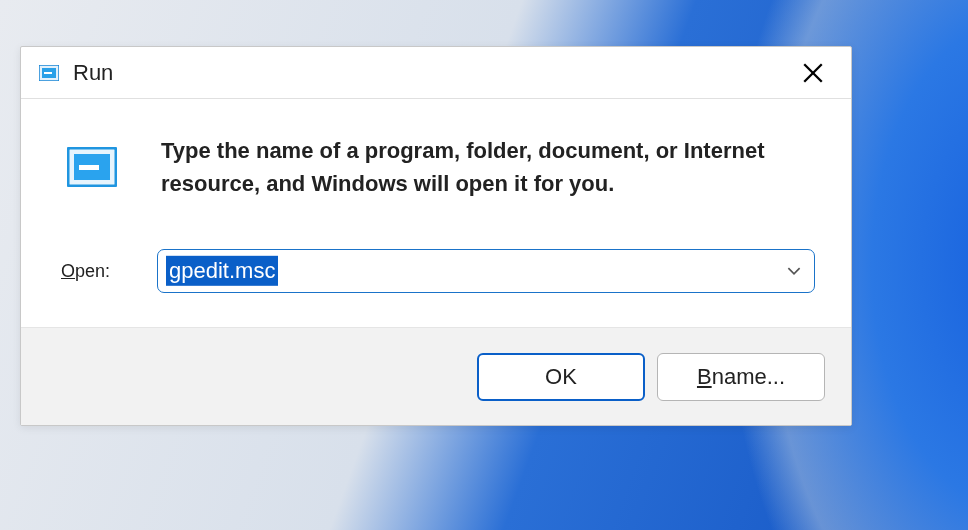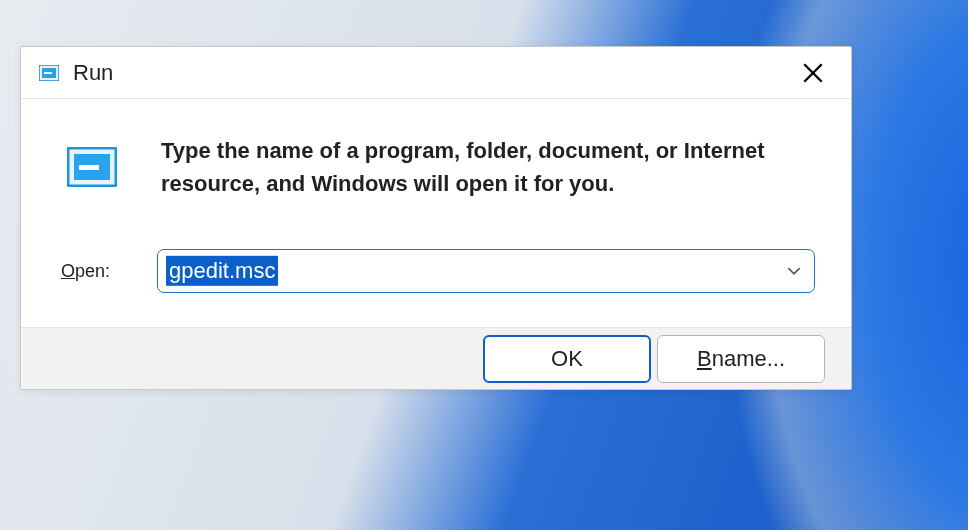--- a/index.html
+++ b/index.html
@@ -136,26 +136,26 @@
       width: 40px;
       height: 100%;
       display: flex;
       align-items: center;
       justify-content: center;
       cursor: pointer;
       color: #555;
     }
     .button-bar {
       background: #f2f2f2;
-      height: 62px;
+      height: 98px;
       display: flex;
       align-items: center;
       justify-content: flex-end;
       padding: 0 26px;
-      gap: 6px;
+      gap: 12px;
       border-top: 1px solid #e5e5e5;
     }
     .btn {
       min-width: 168px;
       height: 48px;
       background: #fff;
       border: 1px solid #b5b5b5;
       border-radius: 6px;
       font-size: 22px;
       font-family: inherit;

